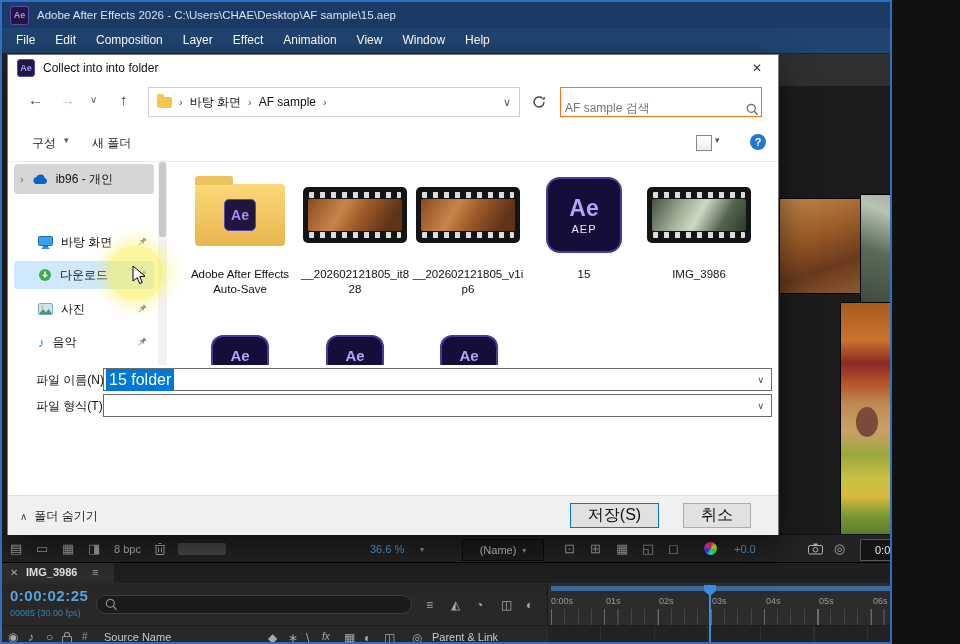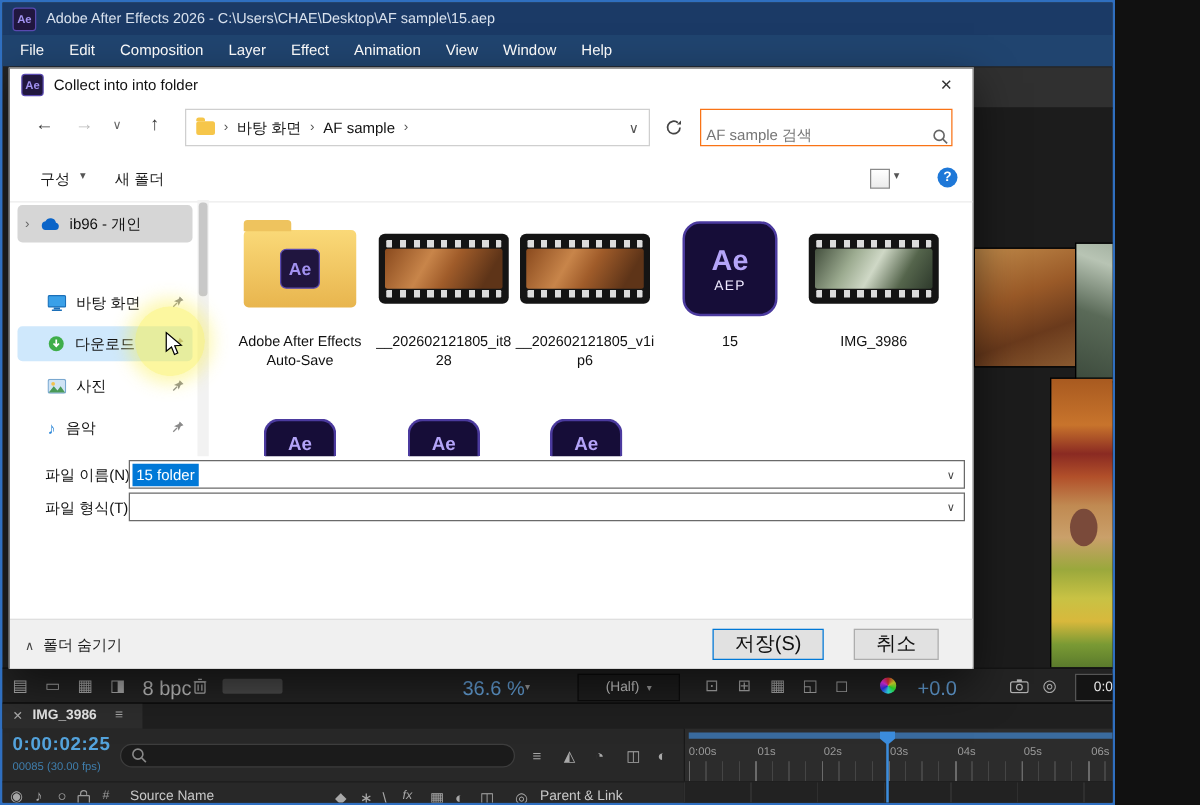--- a/index.html
+++ b/index.html
@@ -18,21 +18,21 @@
   .rp-close{position:absolute;right:10px;top:8px;color:#c8c8c8;font-size:11px}
   .rp-body{position:absolute;left:775px;top:84px;width:185px;height:448px;background:#1c1c1c}
   .img{position:absolute;border:1px solid #000}
   .img-m1{left:777px;top:196px;width:80px;height:94px;background:linear-gradient(160deg,#c08a4a,#9a5a28 40%,#6a3a1c 70%,#8a5a30)}
   .img-rock{left:858px;top:192px;width:101px;height:110px;background:linear-gradient(200deg,#8a9a8a,#b8c4b4 30%,#5a6a58 60%,#3c4a3c)}
   .img-big{left:838px;top:300px;width:121px;height:231px;background:linear-gradient(180deg,#a85a20 0%,#c8742c 16%,#8a2a22 26%,#b2502a 34%,#c08a52 44%,#caa06a 55%,#9aa83c 66%,#c8c244 76%,#d8b83c 84%,#7a9a34 92%,#5a7a2c 100%)}
   .blob{position:absolute;border-radius:50%}
   
   .ct{position:absolute;left:0;top:532px;right:0;height:28px;background:#232323;border-top:1px solid #101010}
   .ct .ico{position:absolute;color:#a8a8a8;font-size:13px;line-height:13px}
-  .ct .txt{position:absolute;color:#bdbdbd;font-size:16px}
+  .ct .txt{position:absolute;color:#bdbdbd;font-size:11px}
   .blue{color:#64a0d8 !important}
   .halfbox{position:absolute;left:460px;top:4px;width:80px;height:20px;background:#1d1d1d;border:1px solid #0c0c0c;
     color:#c8c8c8;font-size:11px;display:flex;align-items:center;justify-content:center;gap:6px}
   .tcbox{position:absolute;left:858px;top:4px;width:80px;height:20px;background:#141414;border:1px solid #555;
     color:#e8e8e8;font-size:11px;display:flex;align-items:center;justify-content:center}
   .wheel{position:absolute;left:702px;top:7px;width:13px;height:13px;border-radius:50%;
     background:conic-gradient(#f33,#ff3,#3f3,#3ff,#33f,#f3f,#f33)}
   .graybar{position:absolute;left:176px;top:8px;width:48px;height:12px;background:#4a4a4a;border-radius:2px}
   .caret{font-size:8px;color:#9a9a9a}
   
@@ -114,21 +114,21 @@
   .aepicon .ae{color:#b4a4f8;font-size:23px;font-weight:bold}
   .aepicon .ext{color:#efeaff;font-size:11px;font-weight:normal;letter-spacing:1px}
   .aep-part{position:absolute;top:280px;width:58px;height:30px;background:#160d38;border:2px solid #4b3a9e;border-bottom:none;
     border-radius:12px 12px 0 0;box-sizing:border-box;overflow:hidden;text-align:center}
   .aep-part span{color:#b4a4f8;font-size:15px;font-weight:bold;line-height:38px}
   
   .flabel{position:absolute;font-size:12px;color:#111}
   .combo{position:absolute;left:95px;width:669px;height:23px;border:1px solid #6a6a6a;box-sizing:border-box;
     display:flex;align-items:center;padding-left:2px;background:#fff}
   .combo .chev{position:absolute;right:7px;font-size:9px;color:#444}
-  .valsel{background:#0078d7;color:#fff;font-size:12px;padding:2px 3px}
+  .valsel{background:#0078d7;color:#fff;font-size:16px;padding:2px 3px}
   
   .dfooter{position:absolute;left:0;top:440px;right:0;height:39px;background:#f0f0f0;border-top:1px solid #dfdfdf}
   .hidef{position:absolute;left:12px;top:12px;font-size:12px;color:#1a1a1a;display:flex;gap:7px;align-items:center}
   .btn{position:absolute;top:7px;height:25px;background:#e1e1e1;font-size:16px;display:flex;align-items:center;justify-content:center;box-sizing:border-box}
   .btn-save{left:562px;width:89px;border:1px solid #0078d7}
   .btn-cancel{left:675px;width:68px;border:1px solid #adadad}
 </style>
 </head>
 <body>
 
@@ -172,21 +172,21 @@
     <span class="ico" style="left:86px;top:7px">◨</span>
     <span class="txt" style="left:112px;top:8px">8 bpc</span>
     <svg class="ab" style="left:152px;top:7px" width="12" height="14">
       <rect x="2" y="3.5" width="8" height="9" rx="1" fill="none" stroke="#b0b0b0"></rect>
       <path d="M1 3.5h10M4.5 1.5h3M4.5 5.5v5M7.5 5.5v5" stroke="#b0b0b0" fill="none"></path>
     </svg>
     <span class="graybar"></span>
     <span class="txt blue" style="left:368px;top:8px">36.6 %</span>
     <span class="caret ab" style="left:418px;top:10px">▾</span>
     <div class="halfbox">
-      <span>(Half)</span>
+      <span>(Name)</span>
       <span class="caret">▾</span>
     </div>
     <span class="ico" style="left:562px;top:7px">⊡</span>
     <span class="ico" style="left:588px;top:7px">⊞</span>
     <span class="ico" style="left:614px;top:7px">▦</span>
     <span class="ico" style="left:640px;top:7px">◱</span>
     <span class="ico" style="left:666px;top:7px">◻</span>
     <span class="wheel"></span>
     <span class="txt blue" style="left:732px;top:8px">+0.0</span>
     <svg class="ab" style="left:806px;top:8px" width="15" height="12">

